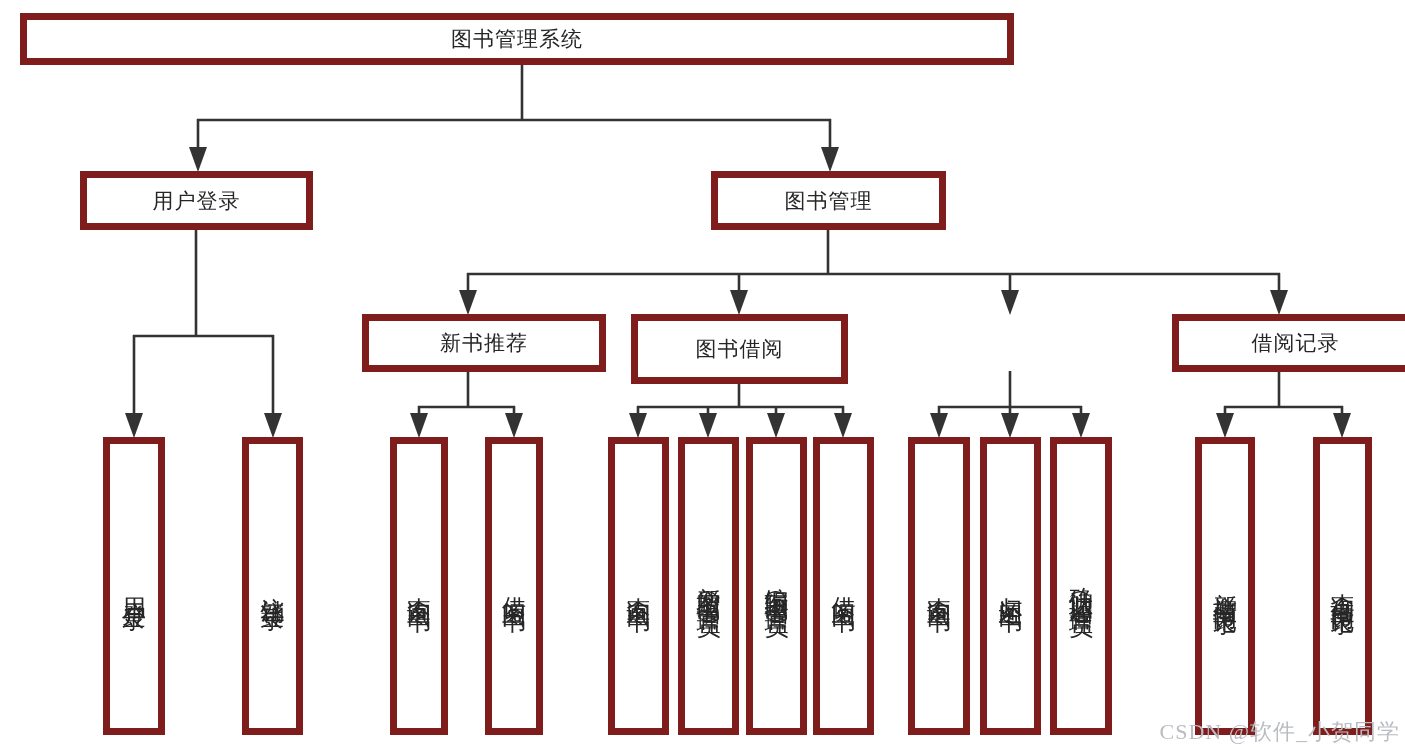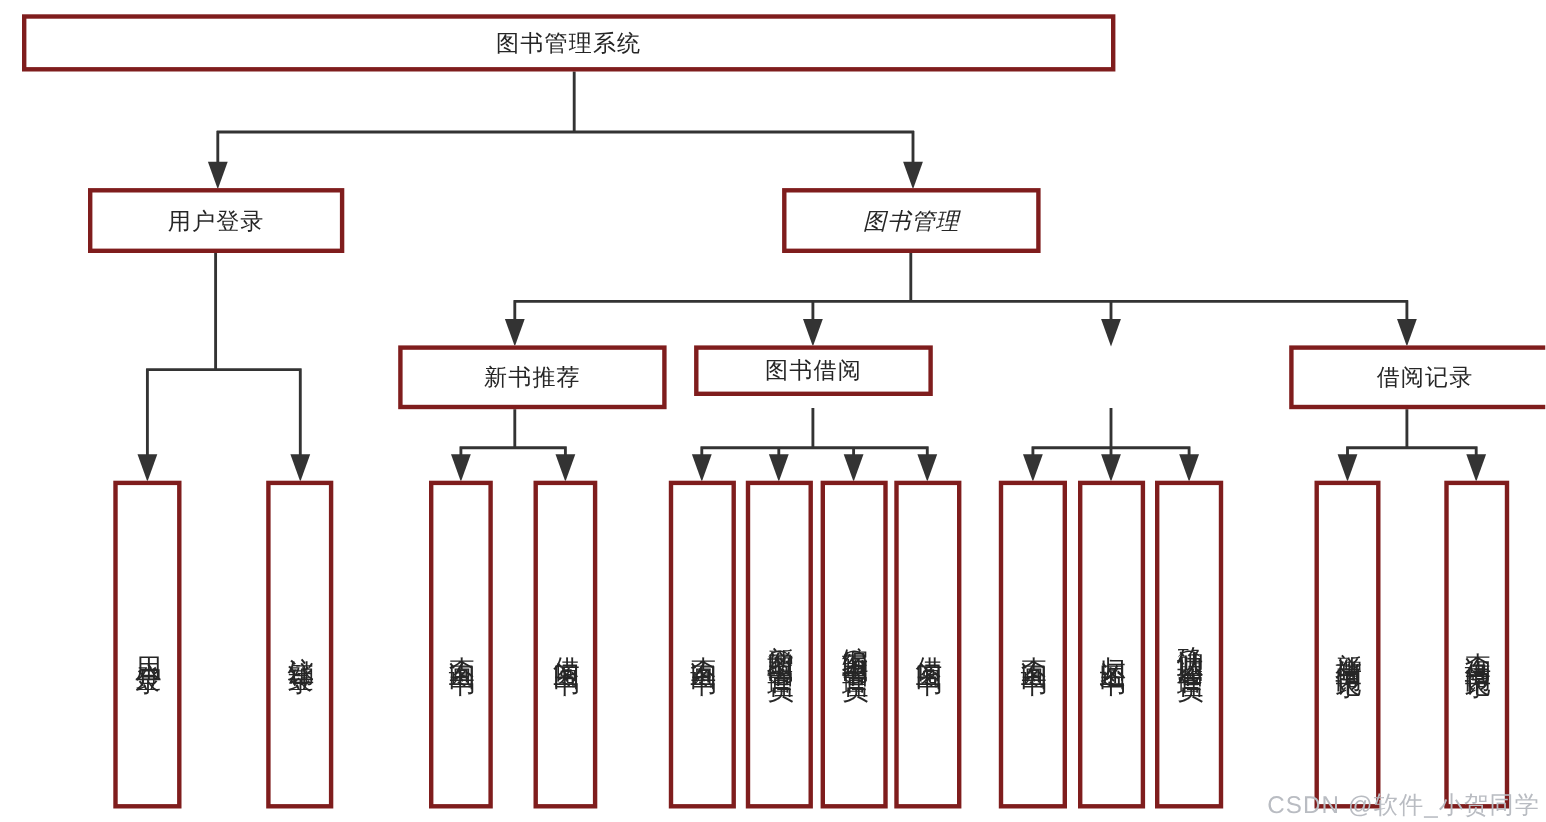--- a/index.html
+++ b/index.html
@@ -17,21 +17,21 @@
   }
   .wires {
     position: absolute;
     left: 0; top: 0;
     width: 1405px;
     height: 747px;
   }
   .node {
     position: absolute;
     box-sizing: border-box;
-    border: 4px solid #7f1d1d;
+    border: 7px solid #7f1d1d;
     background: #ffffff;
     color: #262626;
     display: flex;
     align-items: center;
     justify-content: center;
     text-align: center;
   }
   .hnode {
     font-size: 21px;
     letter-spacing: 1px;
@@ -49,20 +49,21 @@
     color: #262626;
   }
   .watermark {
     position: absolute;
     top: 717px;
     right: 5px;
     font-size: 22px;
     color: #b9bcc2;
     letter-spacing: 1px;
     white-space: nowrap;
+    font-family: Liberation Serif, serif;
   }
 </style>
 </head>
 <body>
 
 <div class="canvas">
 
   <svg class="wires" viewBox="0 0 1405 747" xmlns="http://www.w3.org/2000/svg">
     <g stroke="#333333" stroke-width="2.6" fill="none">
 
@@ -106,28 +107,28 @@
     </g>
   </svg>
 
   <div class="node hnode" style="left:20px; top:13px; width:994px; height:52px;">
     <span>图书管理系统</span>
   </div>
 
   <div class="node hnode" style="left:80px; top:171px; width:233px; height:59px;">
     <span>用户登录</span>
   </div>
-  <div class="node hnode" style="left:711px; top:171px; width:235px; height:59px;font-style:italic;">
+  <div class="node hnode" style="left:711px; top:171px; width:235px; height:59px;">
     <span>图书管理</span>
   </div>
 
   <div class="node hnode" style="left:362px; top:314px; width:244px; height:58px;">
     <span>新书推荐</span>
   </div>
-  <div class="node hnode" style="left:631px; top:314px; width:217px; height:46px;">
+  <div class="node hnode" style="left:631px; top:314px; width:217px; height:70px;">
     <span>图书借阅</span>
   </div>
   <div class="node hnode" style="left:1172px; top:314px; width:247px; height:58px;">
     <span>借阅记录</span>
   </div>
 
   <div class="node vnode" style="left:103px; width:62px;">
     <span class="vtext">用户登录</span>
   </div>
   <div class="node vnode" style="left:242px; width:61px;">

